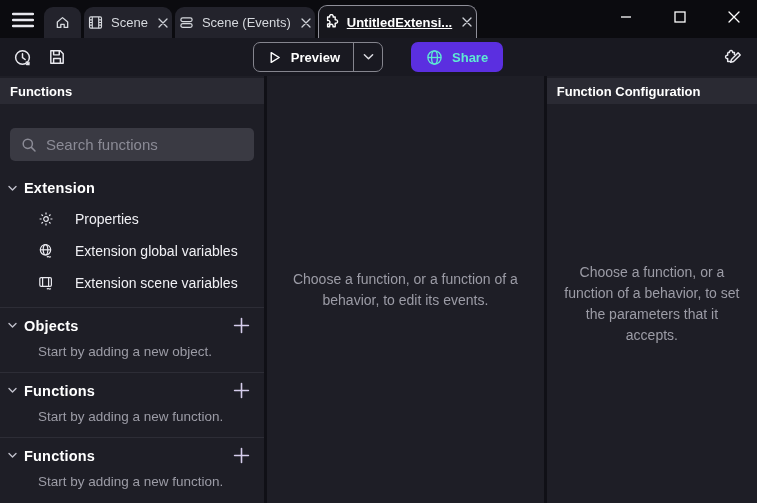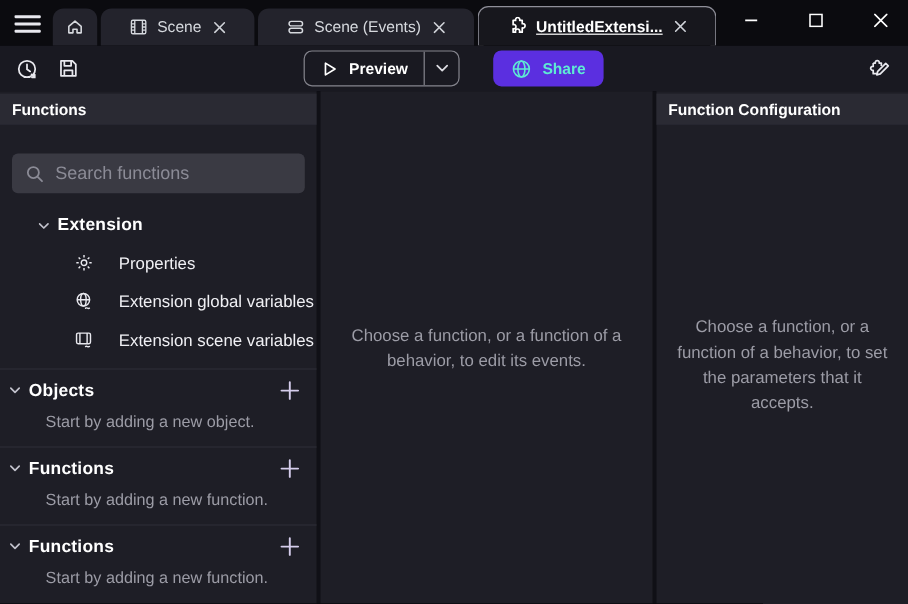--- a/index.html
+++ b/index.html
@@ -14,21 +14,21 @@
     background:var(--titlebar-bg); color:#fff; position:relative;
   }
   svg{display:block;}
 
   
   .titlebar{height:38px; position:relative; background:var(--titlebar-bg);}
   .hamburger{position:absolute; left:10px; top:9px; width:26px; height:22px;
     display:flex; align-items:center; justify-content:center; color:#e8e8ee; cursor:pointer;}
   .tabs{position:absolute; left:44px; bottom:0; display:flex; align-items:flex-end; gap:3px;}
   .tab{height:31px; background:var(--tab-bg); border-radius:9px 9px 0 0;
-    display:flex; align-items:center; gap:8px; padding:0 24px; color:#d6d9de; font-size:13px; cursor:pointer;}
+    display:flex; align-items:center; gap:8px; padding:0 4px; color:#d6d9de; font-size:13px; cursor:pointer;}
   .tab .tab-close{margin-left:2px; color:#cfd2d8; display:flex;}
   .tab.icon-only{padding:0 11px;}
   .tab.active{height:33px; background:var(--tab-active-bg);
     border:1px solid #8f8f99; border-bottom:none; color:#fff; font-weight:700;text-decoration:underline;}
   .win-controls{position:absolute; right:16px; top:10px; display:flex; gap:40px; align-items:center;}
   .win-btn{color:#fff; display:flex; align-items:center; justify-content:center; width:14px; height:14px; cursor:pointer;}
 
   
   .toolbar{height:38px; background:var(--toolbar-bg); display:flex; align-items:center;}
   .tb-left{flex:1; display:flex; align-items:center; gap:16px; padding-left:13px; color:#e8e8ee;}
@@ -54,21 +54,21 @@
   .search{margin:24px 10px 4px; height:33px; background:var(--search-bg); border-radius:5px;
     display:flex; align-items:center; gap:9px; padding:0 11px; color:#8b8b96;}
   .search input{flex:1; background:transparent; border:none; outline:none; color:#ececf2; font-size:15px; font-family:inherit;}
   .search input::placeholder{color:#8b8b96;}
 
   .section-header{display:flex; align-items:center; gap:7px; padding:9px 14px 7px 8px;}
   .section-header .chev{color:#c2c2cc; display:flex; cursor:pointer;}
   .section-title{font-size:14.5px; font-weight:700; letter-spacing:.2px;}
   .section-add{margin-left:auto; color:var(--plus); display:flex; cursor:pointer;}
   .section{border-top:1px solid var(--line);}
-  .section.first{border-top:none; margin-top:6px;padding-left:24px;}
+  .section.first{border-top:none; margin-top:6px;}
   .tree-item{display:flex; align-items:center; gap:21px; height:32px; padding-left:38px;
     font-size:14px; color:#f0f0f4; cursor:pointer;}
   .tree-item .ti-icon{color:#e8e8ee; display:flex;}
   .empty-text{color:var(--muted); font-size:13.5px; padding:3px 12px 13px 38px;}
 
   .placeholder{color:var(--muted); font-size:14px; line-height:1.5; text-align:center;}
   .panel.center .placeholder{max-width:272px;}
   .panel.right .ph-wrap{flex:1; display:flex; align-items:center; justify-content:center; padding:0 11px;}
 </style>
 </head>

